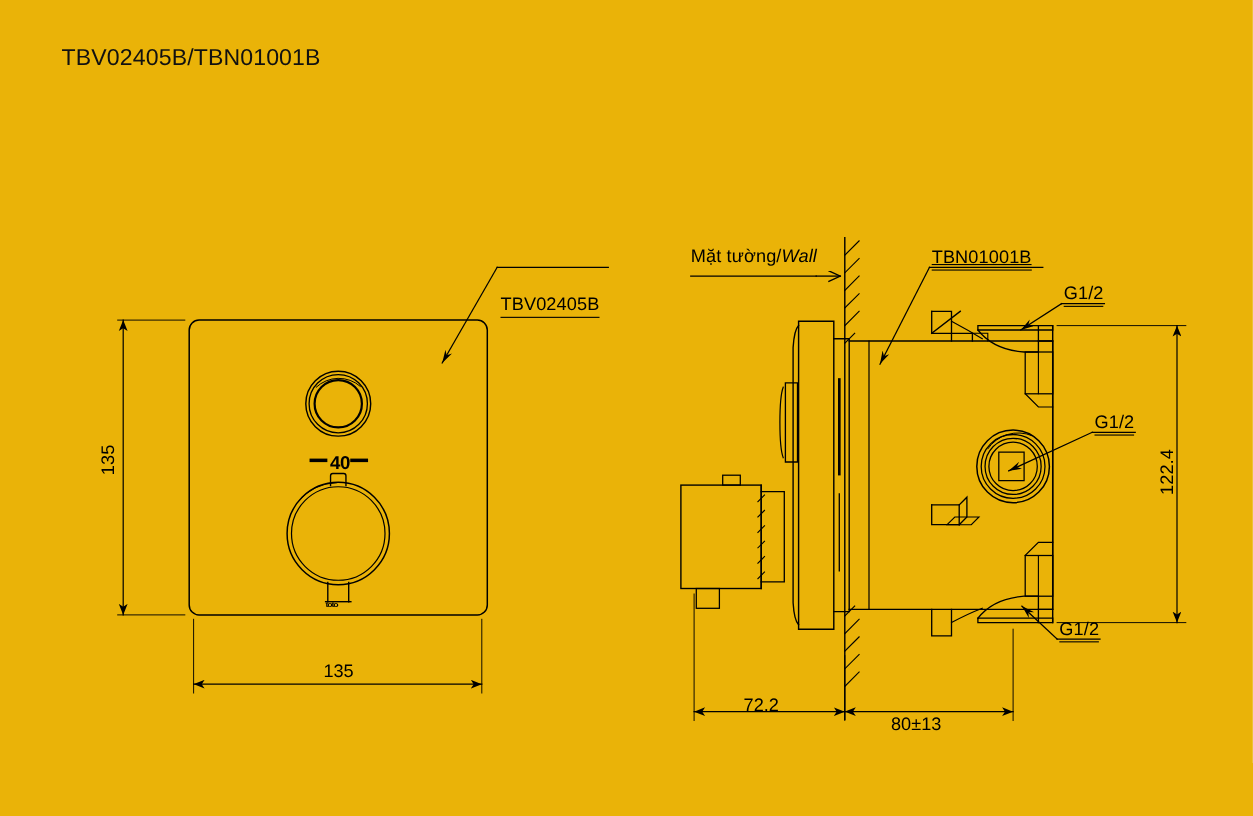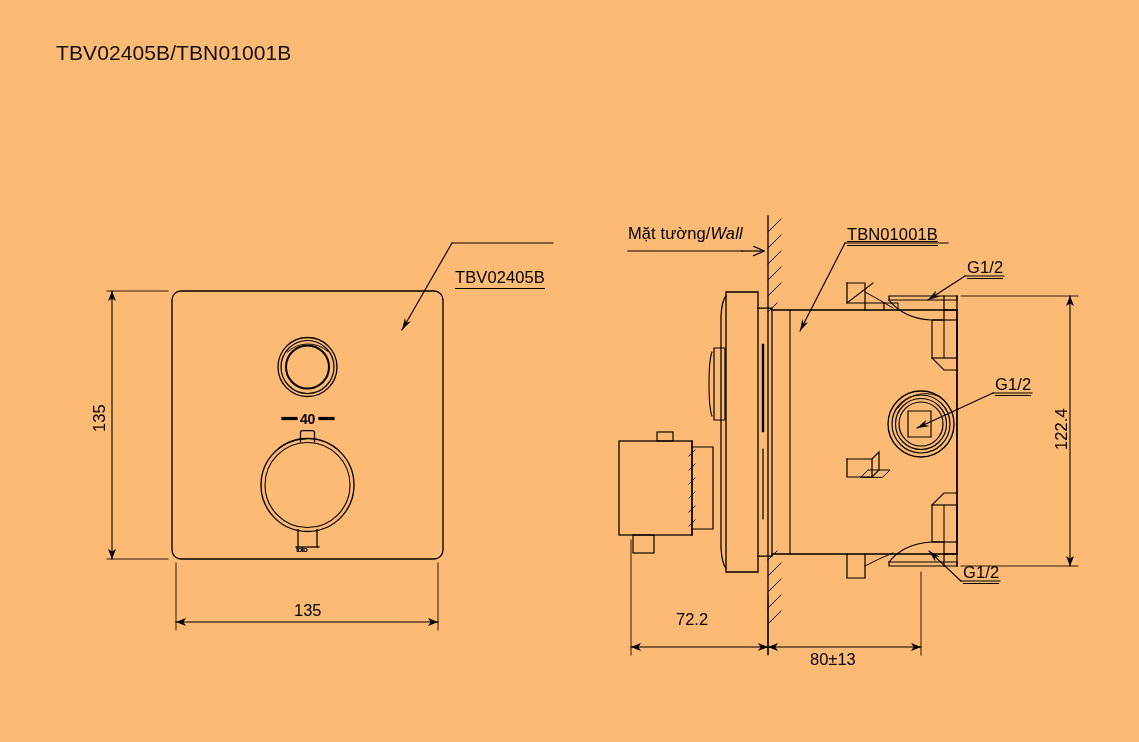--- a/index.html
+++ b/index.html
@@ -9,21 +9,21 @@
     background: #ffffff;
   }
   body {
     font-family: "Liberation Sans", sans-serif;
     color: #000000;
   }
   #page {
     position: relative;
     width: 1139px;
     height: 742px;
-    background: #fdba74;
+    background: #eab308;
     overflow: hidden;
   }
   #page-title {
     position: absolute;
     left: 56px;
     top: 41px;
     font-size: 21px;
     font-weight: 400;
     letter-spacing: 0.1px;
     color: #111111;
@@ -51,21 +51,21 @@
   }
   .lbl .ital { font-style: italic; }
   .dimtxt {
     position: absolute;
     font-size: 16.5px;
     color: #000;
     white-space: nowrap;
   }
   .knob-num {
     position: absolute;
-    font-size: 14px;
+    font-size: 17px;
     font-weight: bold;
     color: #000;
     letter-spacing: -0.3px;
   }
   .toto-logo {
     position: absolute;
     font-size: 8px;
     font-weight: bold;
     letter-spacing: -1.1px;
     color: #000;
@@ -305,17 +305,17 @@
   <div class="lbl ul" style="left:847px; top:225px;text-decoration:underline;">TBN01001B</div>
 
   <div class="lbl ul" style="left:967px; top:258px;">G1/2</div>
 
   <div class="lbl ul" style="left:995px; top:375px;">G1/2</div>
 
   <div class="lbl ul" style="left:963px; top:563px;">G1/2</div>
 
   <div class="lbl vert" style="left:1052px; top:450px;">122.4</div>
 
-  <div class="dimtxt" style="left:676px; top:610px;">72.2</div>
+  <div class="dimtxt" style="left:676px; top:632px;">72.2</div>
 
   <div class="dimtxt" style="left:810px; top:626px;margin-top:24px;">80±13</div>
 
 </div>
 
 </body></html>

